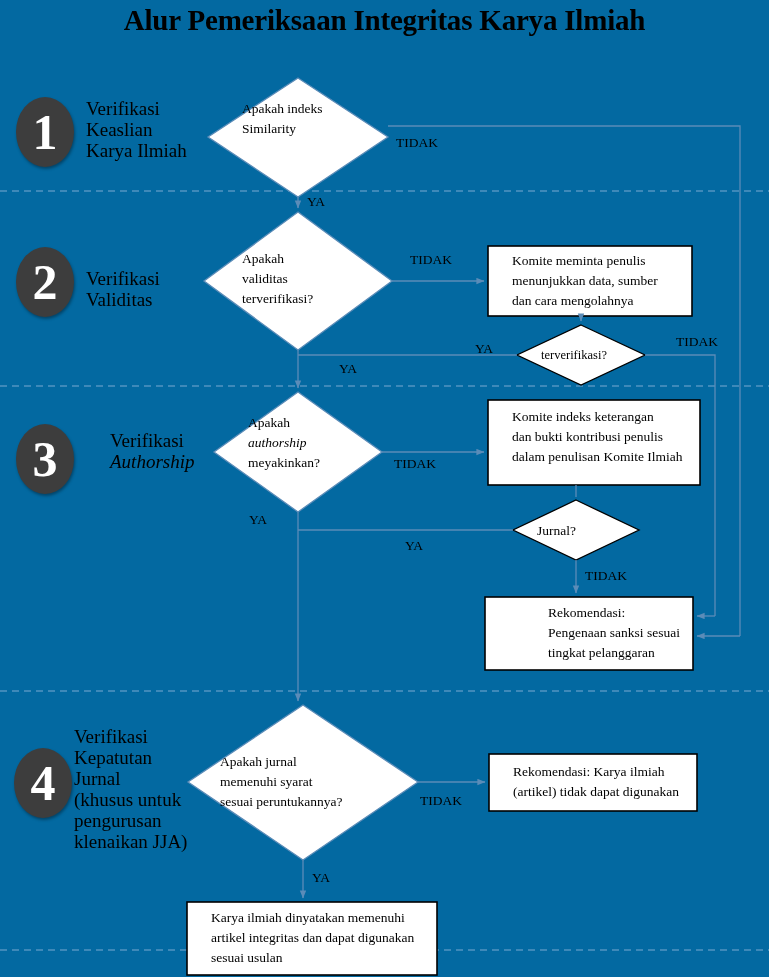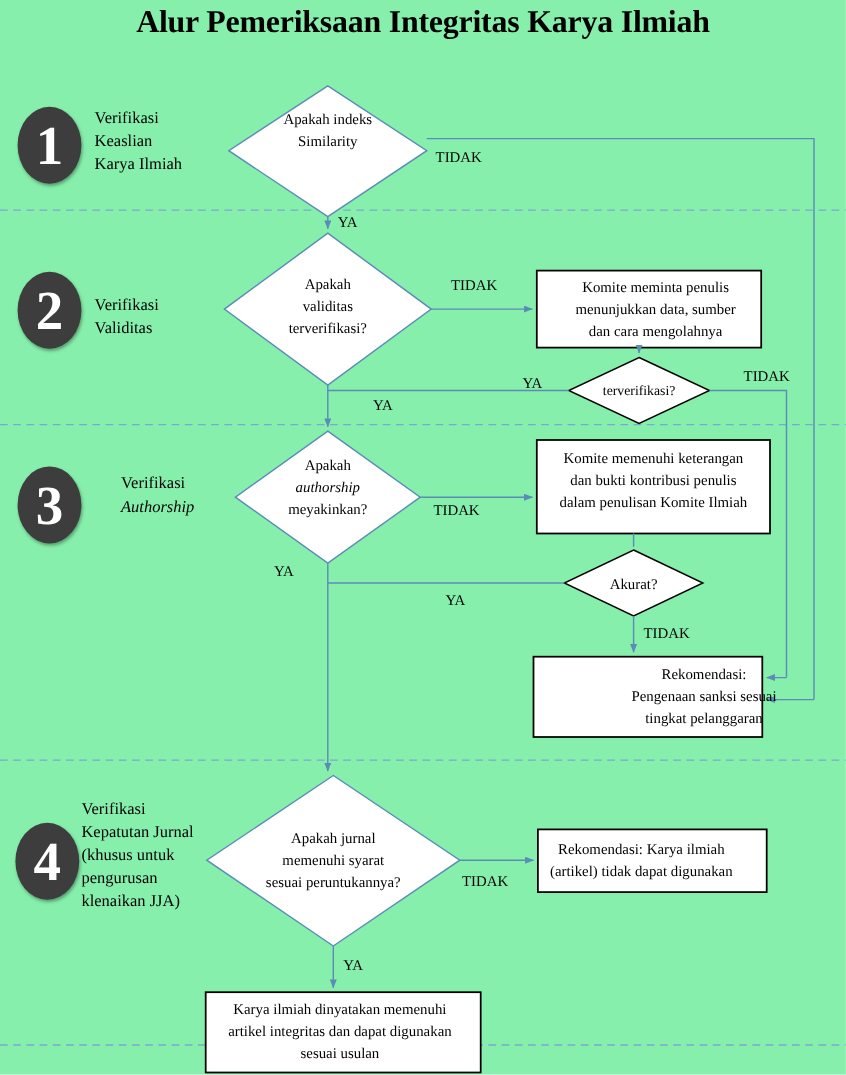--- a/index.html
+++ b/index.html
@@ -9,21 +9,21 @@
   }
   body {
     font-family: "Liberation Serif", "DejaVu Serif", serif;
     color: #000000;
   }
   #page {
     position: relative;
     width: 769px;
     height: 977px;
     overflow: hidden;
-    background: #86efac;
+    background: #0369a1;
   }
   #flow-svg {
     position: absolute;
     left: 0;
     top: 0;
     width: 769px;
     height: 977px;
   }
   .title {
     position: absolute;
@@ -47,31 +47,31 @@
     color: #ffffff;
     font-family: "Liberation Serif", "DejaVu Serif", serif;
     font-weight: bold;
     font-size: 50px;
     line-height: 70px;
     text-align: center;
     box-shadow: 1px 2px 3px rgba(0,0,0,0.35);
   }
   .stage-label {
     position: absolute;
-    font-size: 15px;
+    font-size: 19px;
     line-height: 21px;
     color: #000000;
   }
   .node-text {
     position: absolute;
-    text-align: center;
     font-size: 13.5px;
     line-height: 20px;
     color: #000000;
     pointer-events: none;
+    margin-left: 24px;
   }
   .node-text.small { font-size: 12.5px; line-height: 18px; }
   .edge-label {
     position: absolute;
     font-size: 13.5px;
     line-height: 16px;
     color: #000000;
     white-space: nowrap;
   }
 </style>
@@ -200,26 +200,26 @@
 
   <div class="node-text small" style="left:517px; top:346px; width:128px;">terverifikasi?</div>
 
   <div class="node-text" style="left:224px; top:413px; width:148px;">
     <div>Apakah</div>
     <div style="font-style:italic;">authorship</div>
     <div>meyakinkan?</div>
   </div>
 
   <div class="node-text" style="left:488px; top:407px; width:212px;">
-    <div>Komite memenuhi keterangan</div>
+    <div>Komite indeks keterangan</div>
     <div>dan bukti kontribusi penulis</div>
     <div>dalam penulisan Komite Ilmiah</div>
   </div>
 
-  <div class="node-text" style="left:513px; top:521px; width:126px;">Akurat?</div>
+  <div class="node-text" style="left:513px; top:521px; width:126px;">Jurnal?</div>
 
   <div class="node-text" style="left:485px; top:603px; width:232px;padding-left:39px;">
     <div>Rekomendasi:</div>
     <div>Pengenaan sanksi sesuai</div>
     <div>tingkat pelanggaran</div>
   </div>
 
   <div class="node-text" style="left:196px; top:752px; width:214px;">
     <div>Apakah jurnal</div>
     <div>memenuhi syarat</div>

